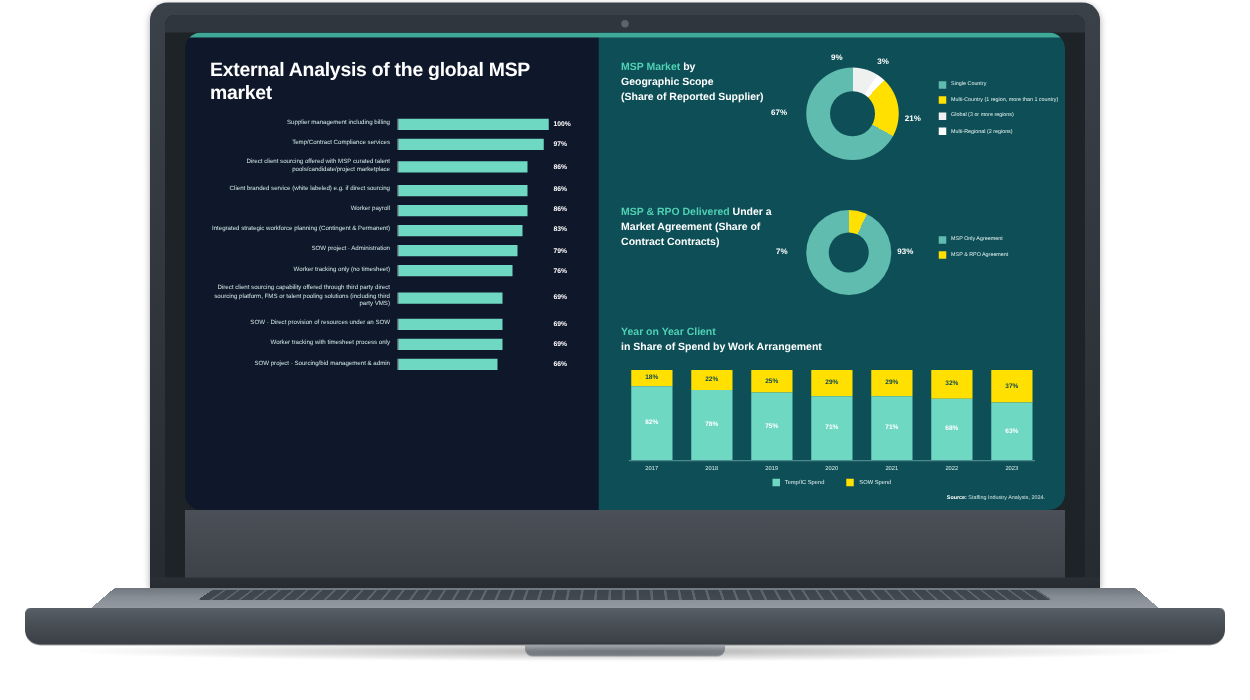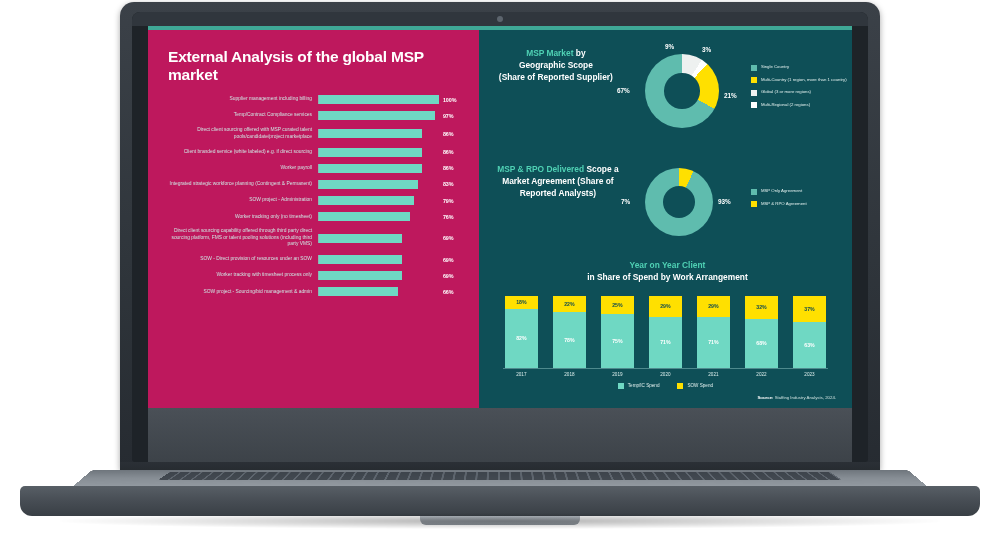--- a/index.html
+++ b/index.html
@@ -26,21 +26,21 @@
     background:#30363d; border-radius:8px 8px 0 0;
   }
   .webcam-dot {
     position:absolute; left:497px; top:16px; width:6px; height:6px;
     border-radius:50%; background:#5c646d;
   }
 
   
   .screen {
     position:absolute; left:148px; top:26px; width:704px; height:382px;
-    background:#be185d; overflow:hidden;
+    background:#0f172a; overflow:hidden;border-radius:13px;
   }
   .screen-accent {
     position:absolute; left:0; top:0; width:100%; height:4px;
     background:#3fa896;
   }
   
   .screen-right-tone {
     position:absolute; left:47%; top:0; width:53%; height:100%;
     background:#0e4f57;
   }
@@ -106,21 +106,21 @@
   .hbar-row { display:flex; align-items:center; margin-bottom:7.2px; }
   .hbar-label {
     width:150px; text-align:right; padding-right:6px;
     color:#cfe6e4; font-size:4.9px; line-height:1.32;
   }
   .hbar-track { flex:1; position:relative; height:9px; border-left:1px solid #8fb4b4; }
   .hbar-fill { height:9px; background:#6fd8c3; }
   .hbar-val { width:26px; padding-left:4px; color:#ffffff; font-size:5.4px; font-weight:bold; }
 
   
-  .rt-head { font-size:8.4px; line-height:1.42; margin-bottom:6px; font-weight:bold;text-align:center; }
+  .rt-head { font-size:8.4px; line-height:1.42; margin-bottom:6px; font-weight:bold; }
   .rt-accent { color:#4fd1b4; }
   .rt-white { color:#ffffff; }
 
   .chart-block { position:relative; margin-bottom:6px; }
 
   
   .donut-wrap { position:relative; }
   .donut { border-radius:50%; position:relative; }
   .donut::after {
     content:""; position:absolute; border-radius:50%; background:#0e4f57;
@@ -292,23 +292,23 @@
               </div>
               <div class="legend-item">
                 <span class="swatch" style="background: rgb(255, 255, 255);"></span>
                 <span class="legend-txt">Multi-Regional (2 regions)</span>
               </div>
             </div>
         </div>
 
         <div class="chart-block" style="height:92px;">
           <div class="rt-head" style="position:absolute;left:4px;top:2px;width:122px;">
-            <span class="rt-accent">MSP &amp; RPO Delivered</span><span class="rt-white"> Scope a</span><br>
+            <span class="rt-accent">MSP &amp; RPO Delivered</span><span class="rt-white"> Under a</span><br>
             <span class="rt-white">Market Agreement (Share of</span><br>
-            <span class="rt-white">Reported Analysts)</span>
+            <span class="rt-white">Contract Contracts)</span>
           </div>
 
           <div class="donut-wrap" style="position:absolute;left:152px;top:6px;">
             <div class="donut" id="donut2" style="width: 68px; height: 68px; background: conic-gradient(rgb(255, 224, 0) 0%, rgb(255, 224, 0) 7%, rgb(95, 188, 174) 7%, rgb(95, 188, 174) 100%);">
                 <div style="position: absolute; border-radius: 50%; background: rgb(14, 79, 87); left: 26%; top: 26%; width: 48%; height: 48%;"></div>
               </div>
             <div class="dlabel" style="left:-24px;top:30px;">7%</div>
             <div class="dlabel" style="left:73px;top:30px;">93%</div>
           </div>
 

